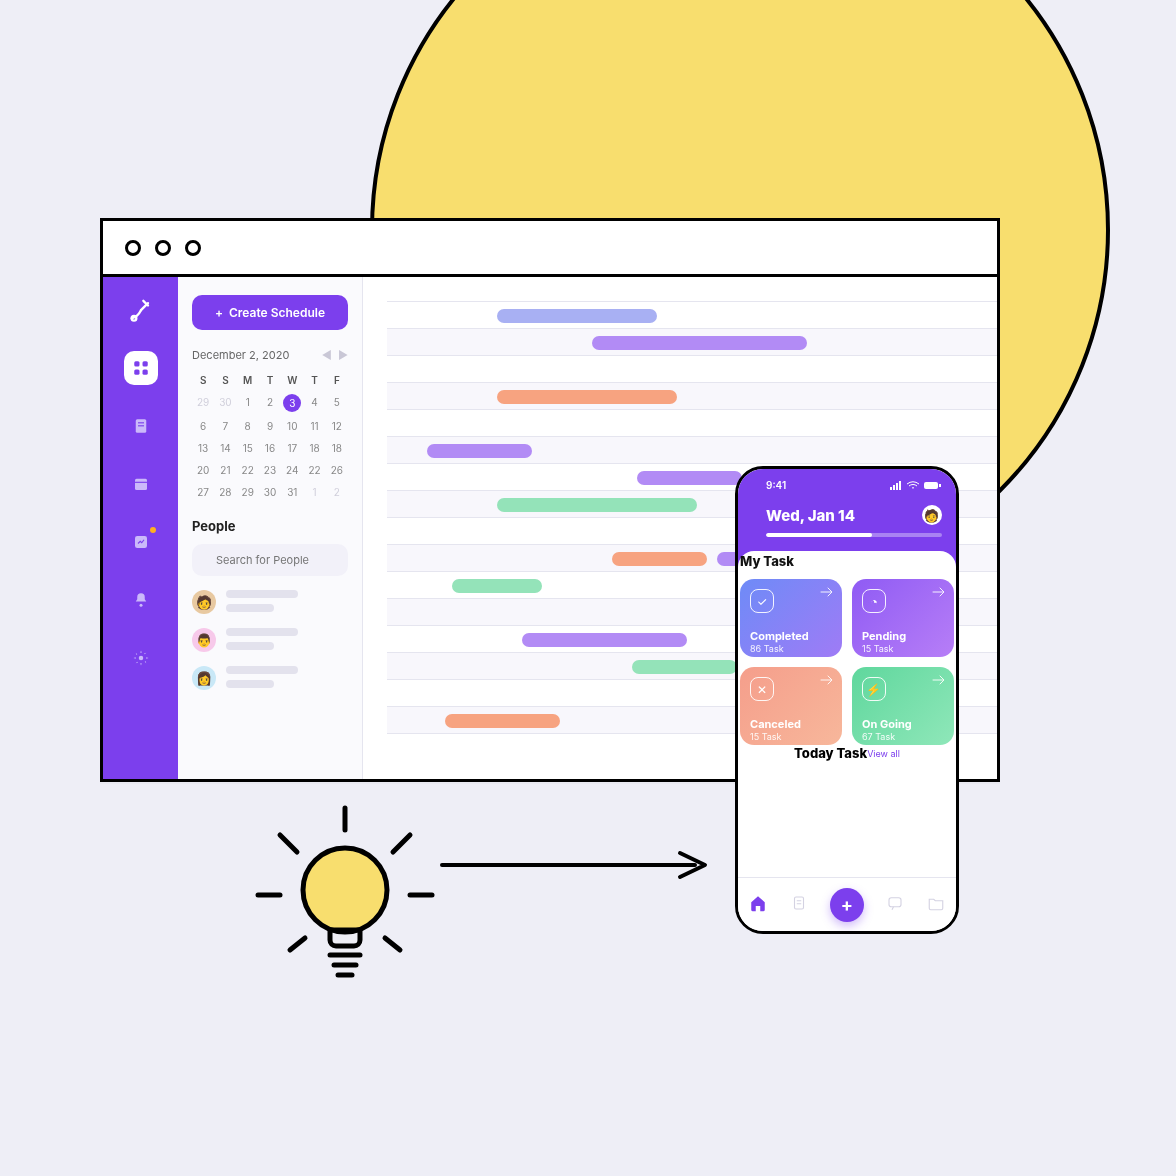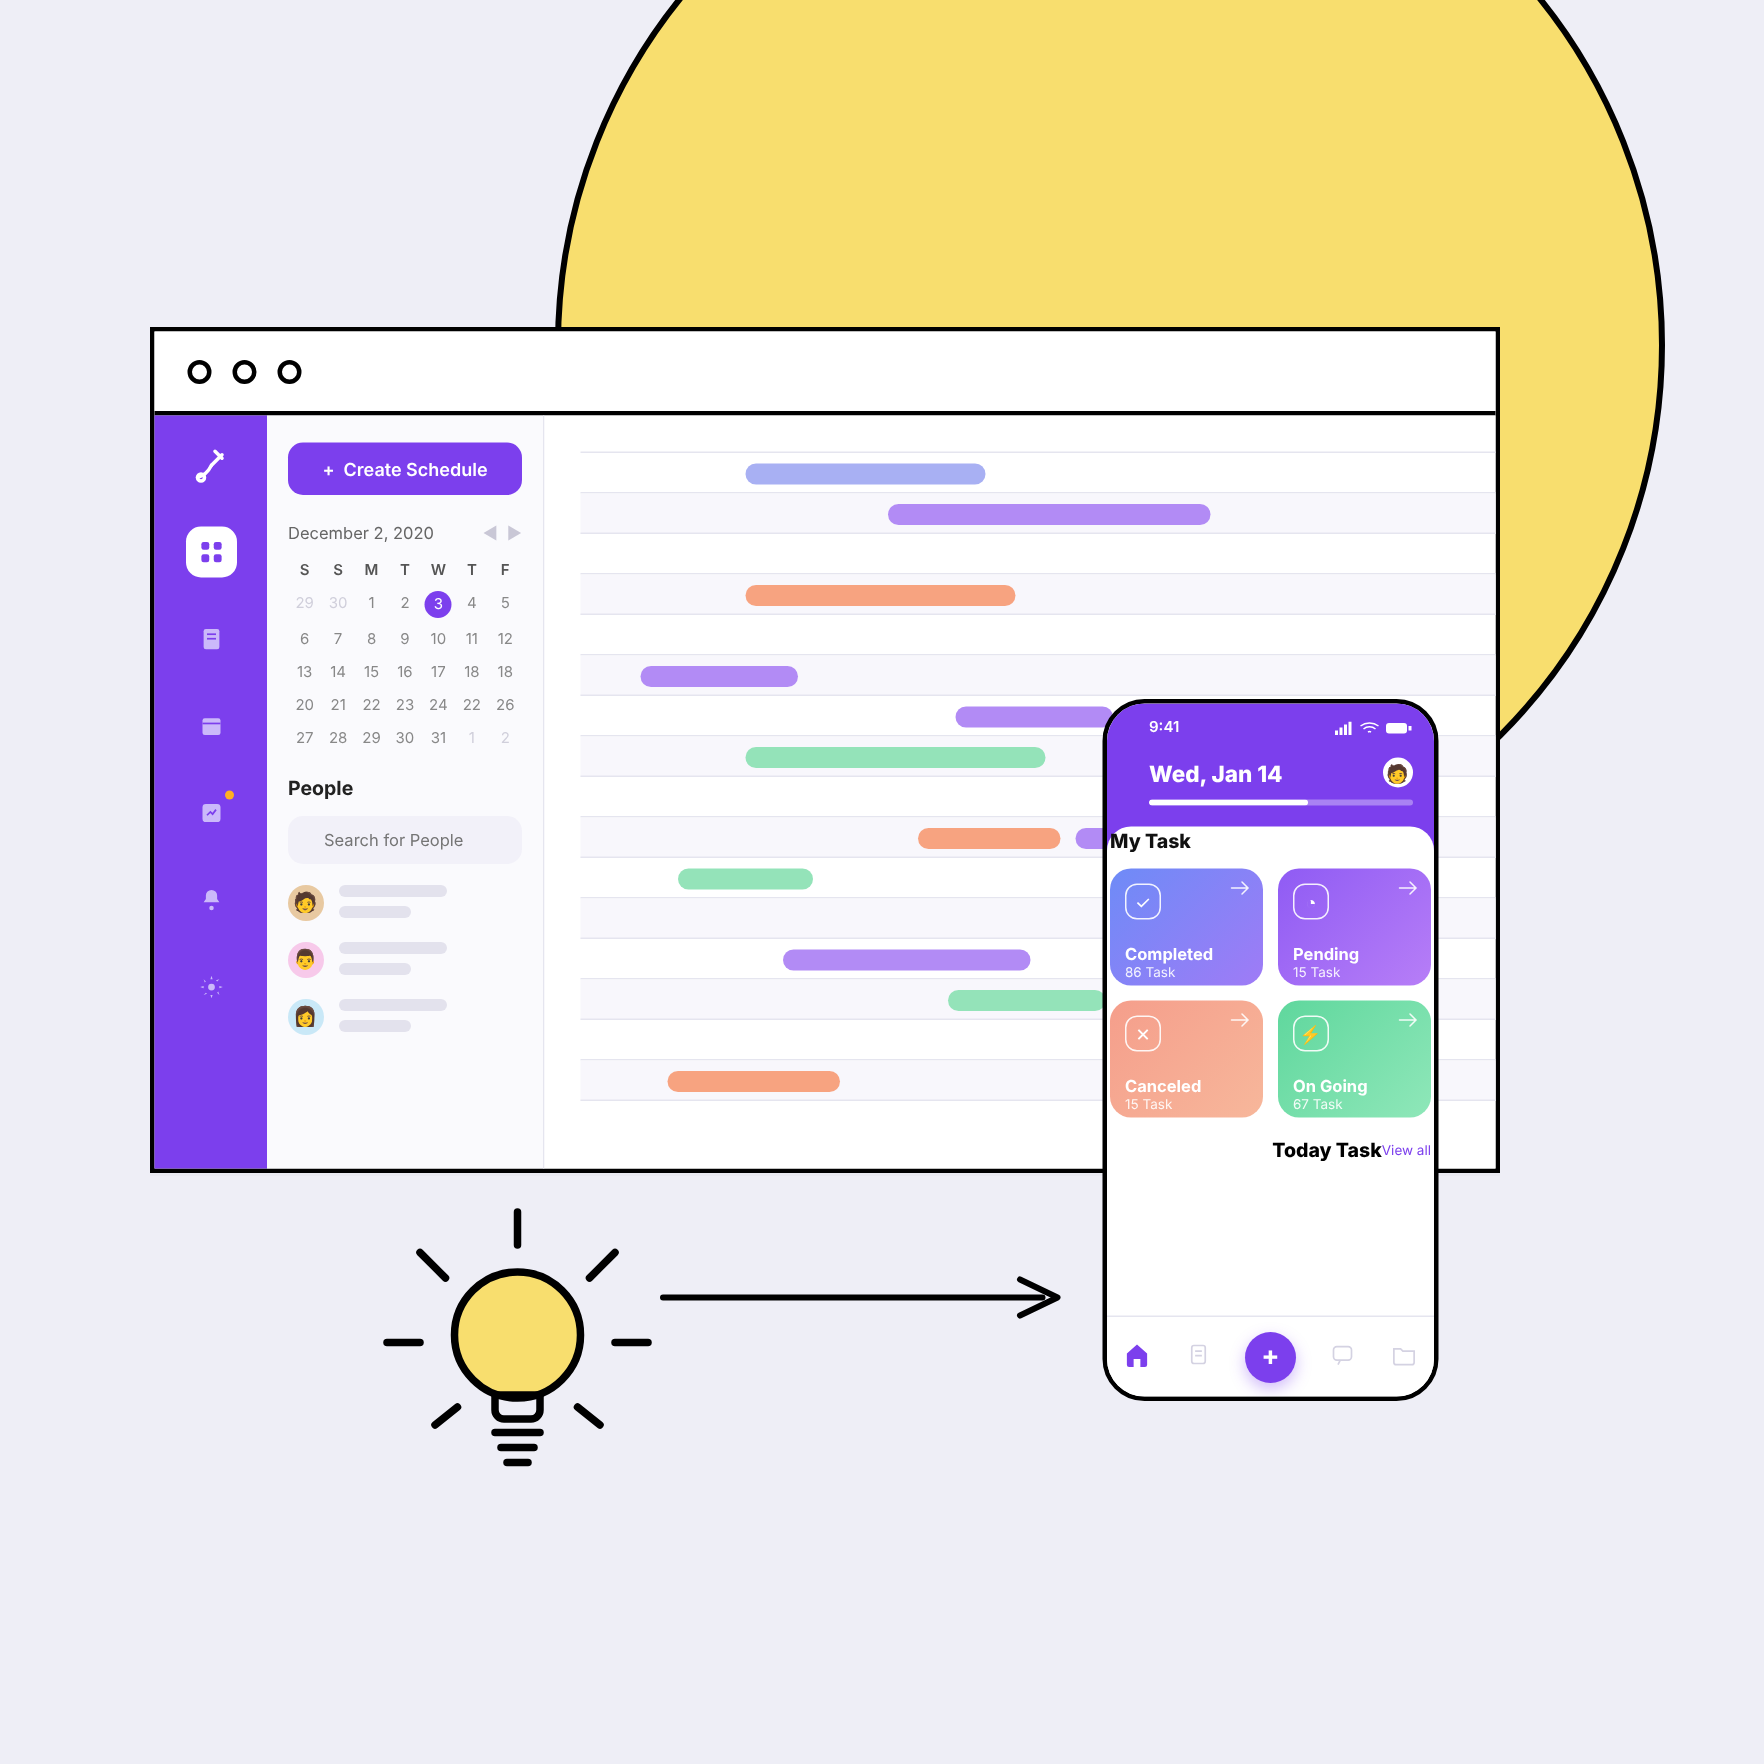--- a/index.html
+++ b/index.html
@@ -75,21 +75,21 @@
   .cards{display:grid;grid-template-columns:1fr 1fr;gap:10px;margin-top:10px}
   .card{border-radius:14px;color:#fff;padding:10px;position:relative;height:78px}
   .card .go{position:absolute;top:8px;right:8px;opacity:.9}
   .card .ic{width:24px;height:24px;border:1.5px solid rgba(255,255,255,.9);border-radius:8px;display:flex;align-items:center;justify-content:center;font-size:12px}
   .card .t{font-size:11px;font-weight:700;margin-top:16px}
   .card .s{font-size:9px;opacity:.9}
   .c1{background:linear-gradient(135deg,#6E8BF7,#9F7BF6)}
   .c2{background:linear-gradient(135deg,#8F5BF4,#B77EF7)}
   .c3{background:linear-gradient(135deg,#F59E8B,#F7B79B)}
   .c4{background:linear-gradient(135deg,#5FD79D,#8FE7B9)}
-  .today-head{display:flex;justify-content:flex-end;align-items:center;margin-top:14px}
+  .today-head{display:flex;justify-content:center;align-items:center;}
   .today-head .h{font-size:13px;font-weight:800}
   .today-head .v{font-size:9px;color:var(--purple);font-weight:400}
   .task{margin-top:8px;border:1px solid var(--border);border-left:3px solid var(--purple);border-radius:8px;padding:8px 10px}
   .task .r1{font-size:11px;font-weight:700;color:#111}
   .task .r2{font-size:9px;color:var(--muted);margin-top:2px}
   .tags{display:flex;gap:6px;margin-top:6px}
   .tag{font-size:8px;padding:2px 6px;border-radius:4px;background:#F0ECFD;color:var(--purple);font-weight:600}
   .tabbar{position:absolute;bottom:0;left:0;right:0;height:54px;display:flex;align-items:center;justify-content:space-around;border-top:1px solid var(--border);background:#fff}
   .tabbar .fab{width:34px;height:34px;border-radius:50%;background:var(--purple);color:#fff;display:flex;align-items:center;justify-content:center;font-size:18px;font-weight:700;box-shadow:0 4px 10px rgba(124,63,237,.35)}
   .tabbar .t{color:#D4D2E2}

